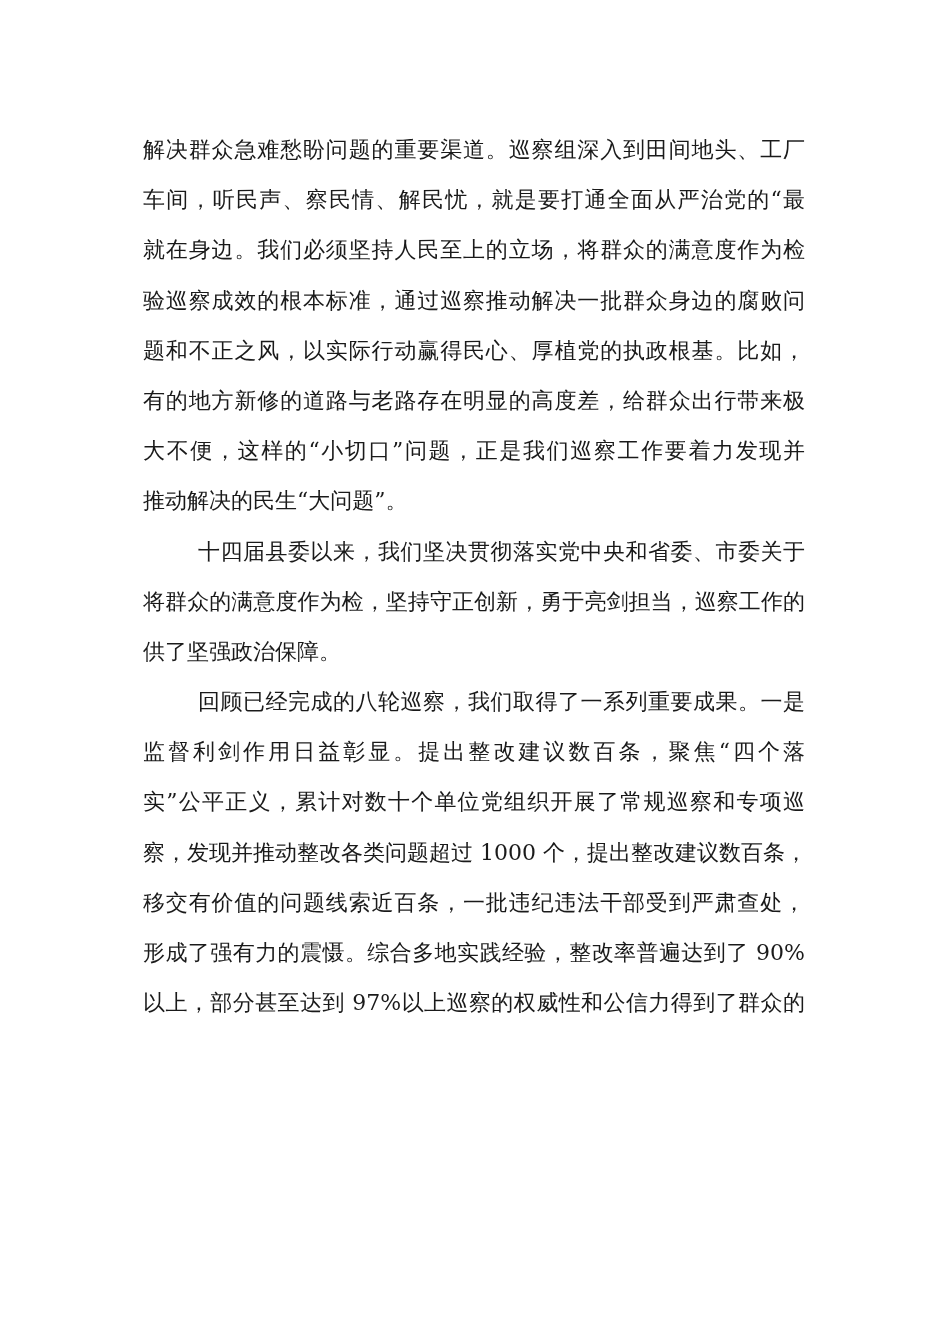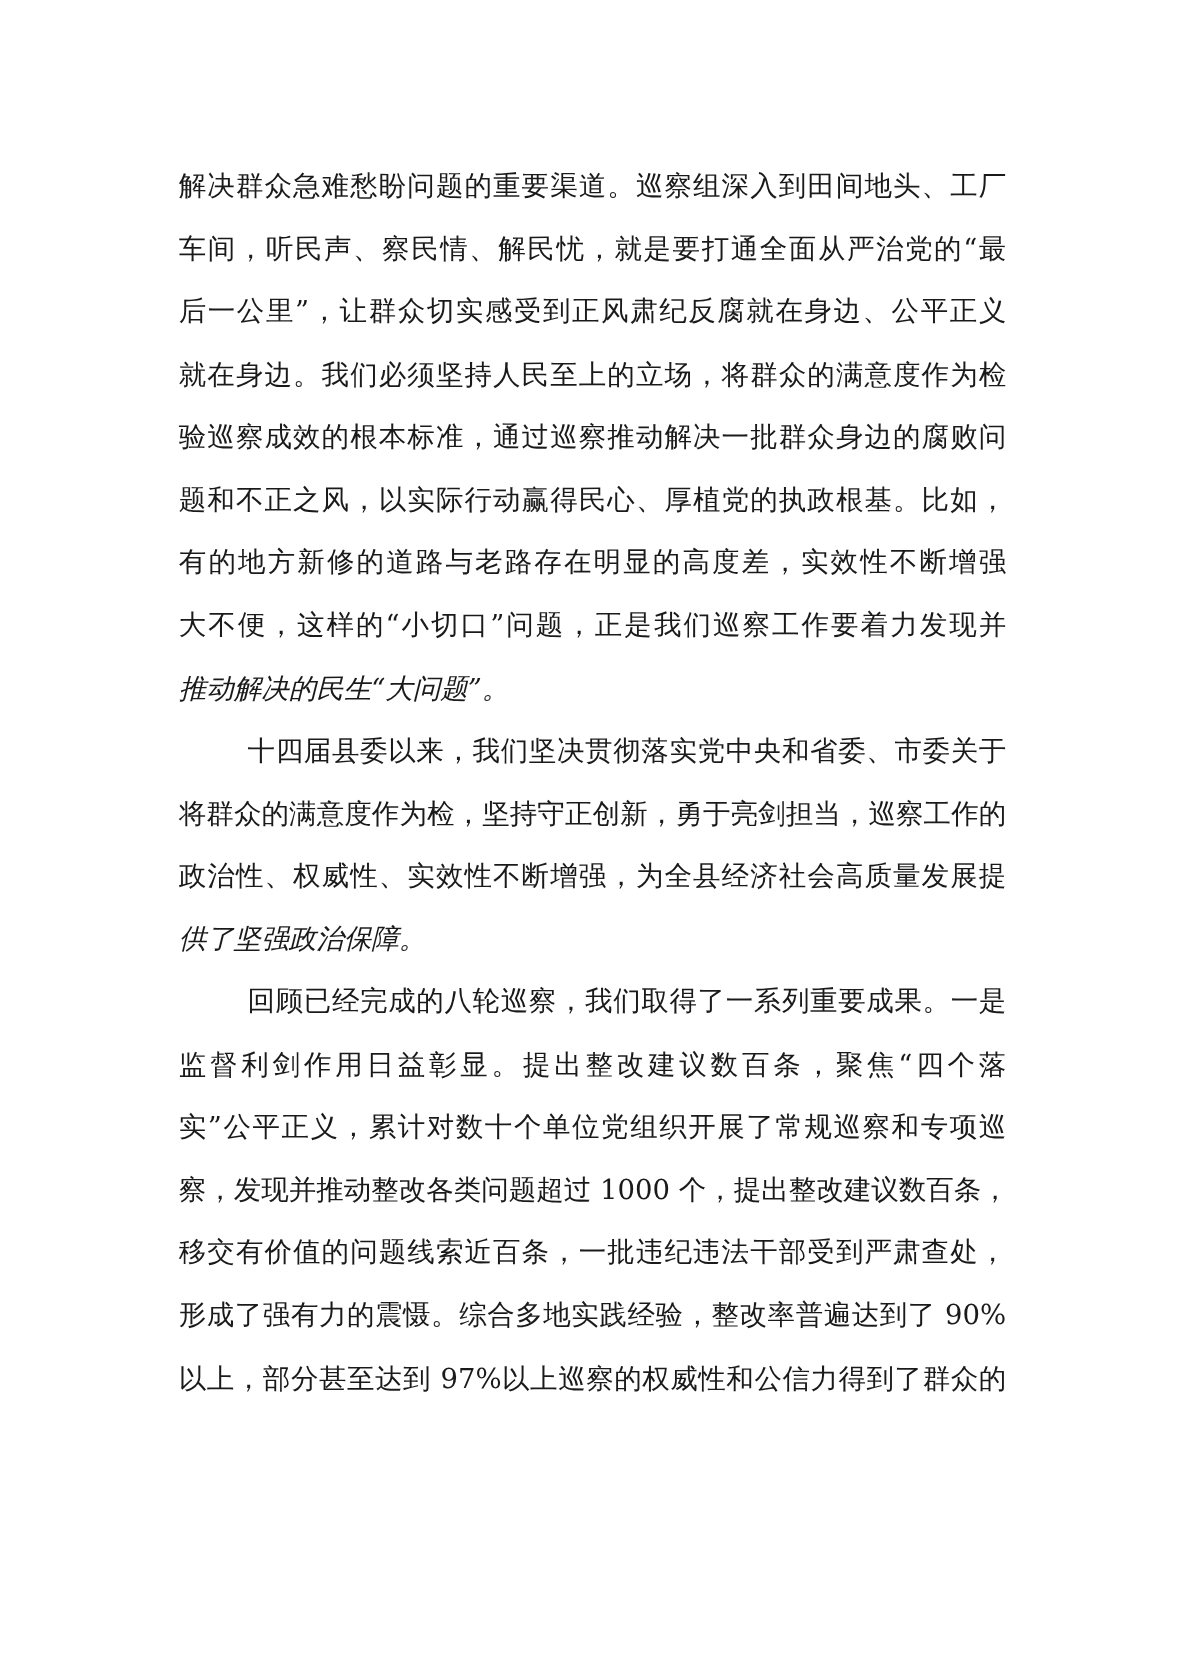--- a/index.html
+++ b/index.html
@@ -33,52 +33,49 @@
     .line {
       height: 50.2px;
       line-height: 38px;
       white-space: nowrap;
       text-align: justify;
       text-align-last: justify;
       overflow: visible;
     }
     .line.last {
       text-align-last: left;
-      font-style: italic;
     }
     .line.indent {
       padding-left: 55px;
     }
     .para {
       margin: 0;
     }
   </style>
 </head>
 <body>
 
 <div class="page">
   <div class="text-body">
 
     <div class="para">
       <div class="line">解决群众急难愁盼问题的重要渠道。巡察组深入到田间地头、工厂</div>
       <div class="line">车间，听民声、察民情、解民忧，就是要打通全面从严治党的“最</div>
-      <div class="line">后一公里”，让群众切实感受到正风肃纪反腐就在身边、公平正义</div>
       <div class="line">就在身边。我们必须坚持人民至上的立场，将群众的满意度作为检</div>
       <div class="line">验巡察成效的根本标准，通过巡察推动解决一批群众身边的腐败问</div>
       <div class="line">题和不正之风，以实际行动赢得民心、厚植党的执政根基。比如，</div>
-      <div class="line">有的地方新修的道路与老路存在明显的高度差，实效性不断增强</div>
+      <div class="line">有的地方新修的道路与老路存在明显的高度差，给群众出行带来极</div>
       <div class="line">大不便，这样的“小切口”问题，正是我们巡察工作要着力发现并</div>
       <div class="line last">推动解决的民生“大问题”。</div>
     </div>
 
 
     <div class="para">
       <div class="line indent">十四届县委以来，我们坚决贯彻落实党中央和省委、市委关于</div>
       <div class="line">将群众的满意度作为检，坚持守正创新，勇于亮剑担当，巡察工作的</div>
-      <div class="line">政治性、权威性、实效性不断增强，为全县经济社会高质量发展提</div>
       <div class="line last">供了坚强政治保障。</div>
     </div>
 
     <div class="para">
       <div class="line indent">回顾已经完成的八轮巡察，我们取得了一系列重要成果。一是</div>
       <div class="line">监督利剑作用日益彰显。提出整改建议数百条，聚焦“四个落</div>
       <div class="line">实”公平正义，累计对数十个单位党组织开展了常规巡察和专项巡</div>
       <div class="line">察，发现并推动整改各类问题超过 1000 个，提出整改建议数百条，</div>
       <div class="line">移交有价值的问题线索近百条，一批违纪违法干部受到严肃查处，</div>
       <div class="line">形成了强有力的震慑。综合多地实践经验，整改率普遍达到了 90%</div>

